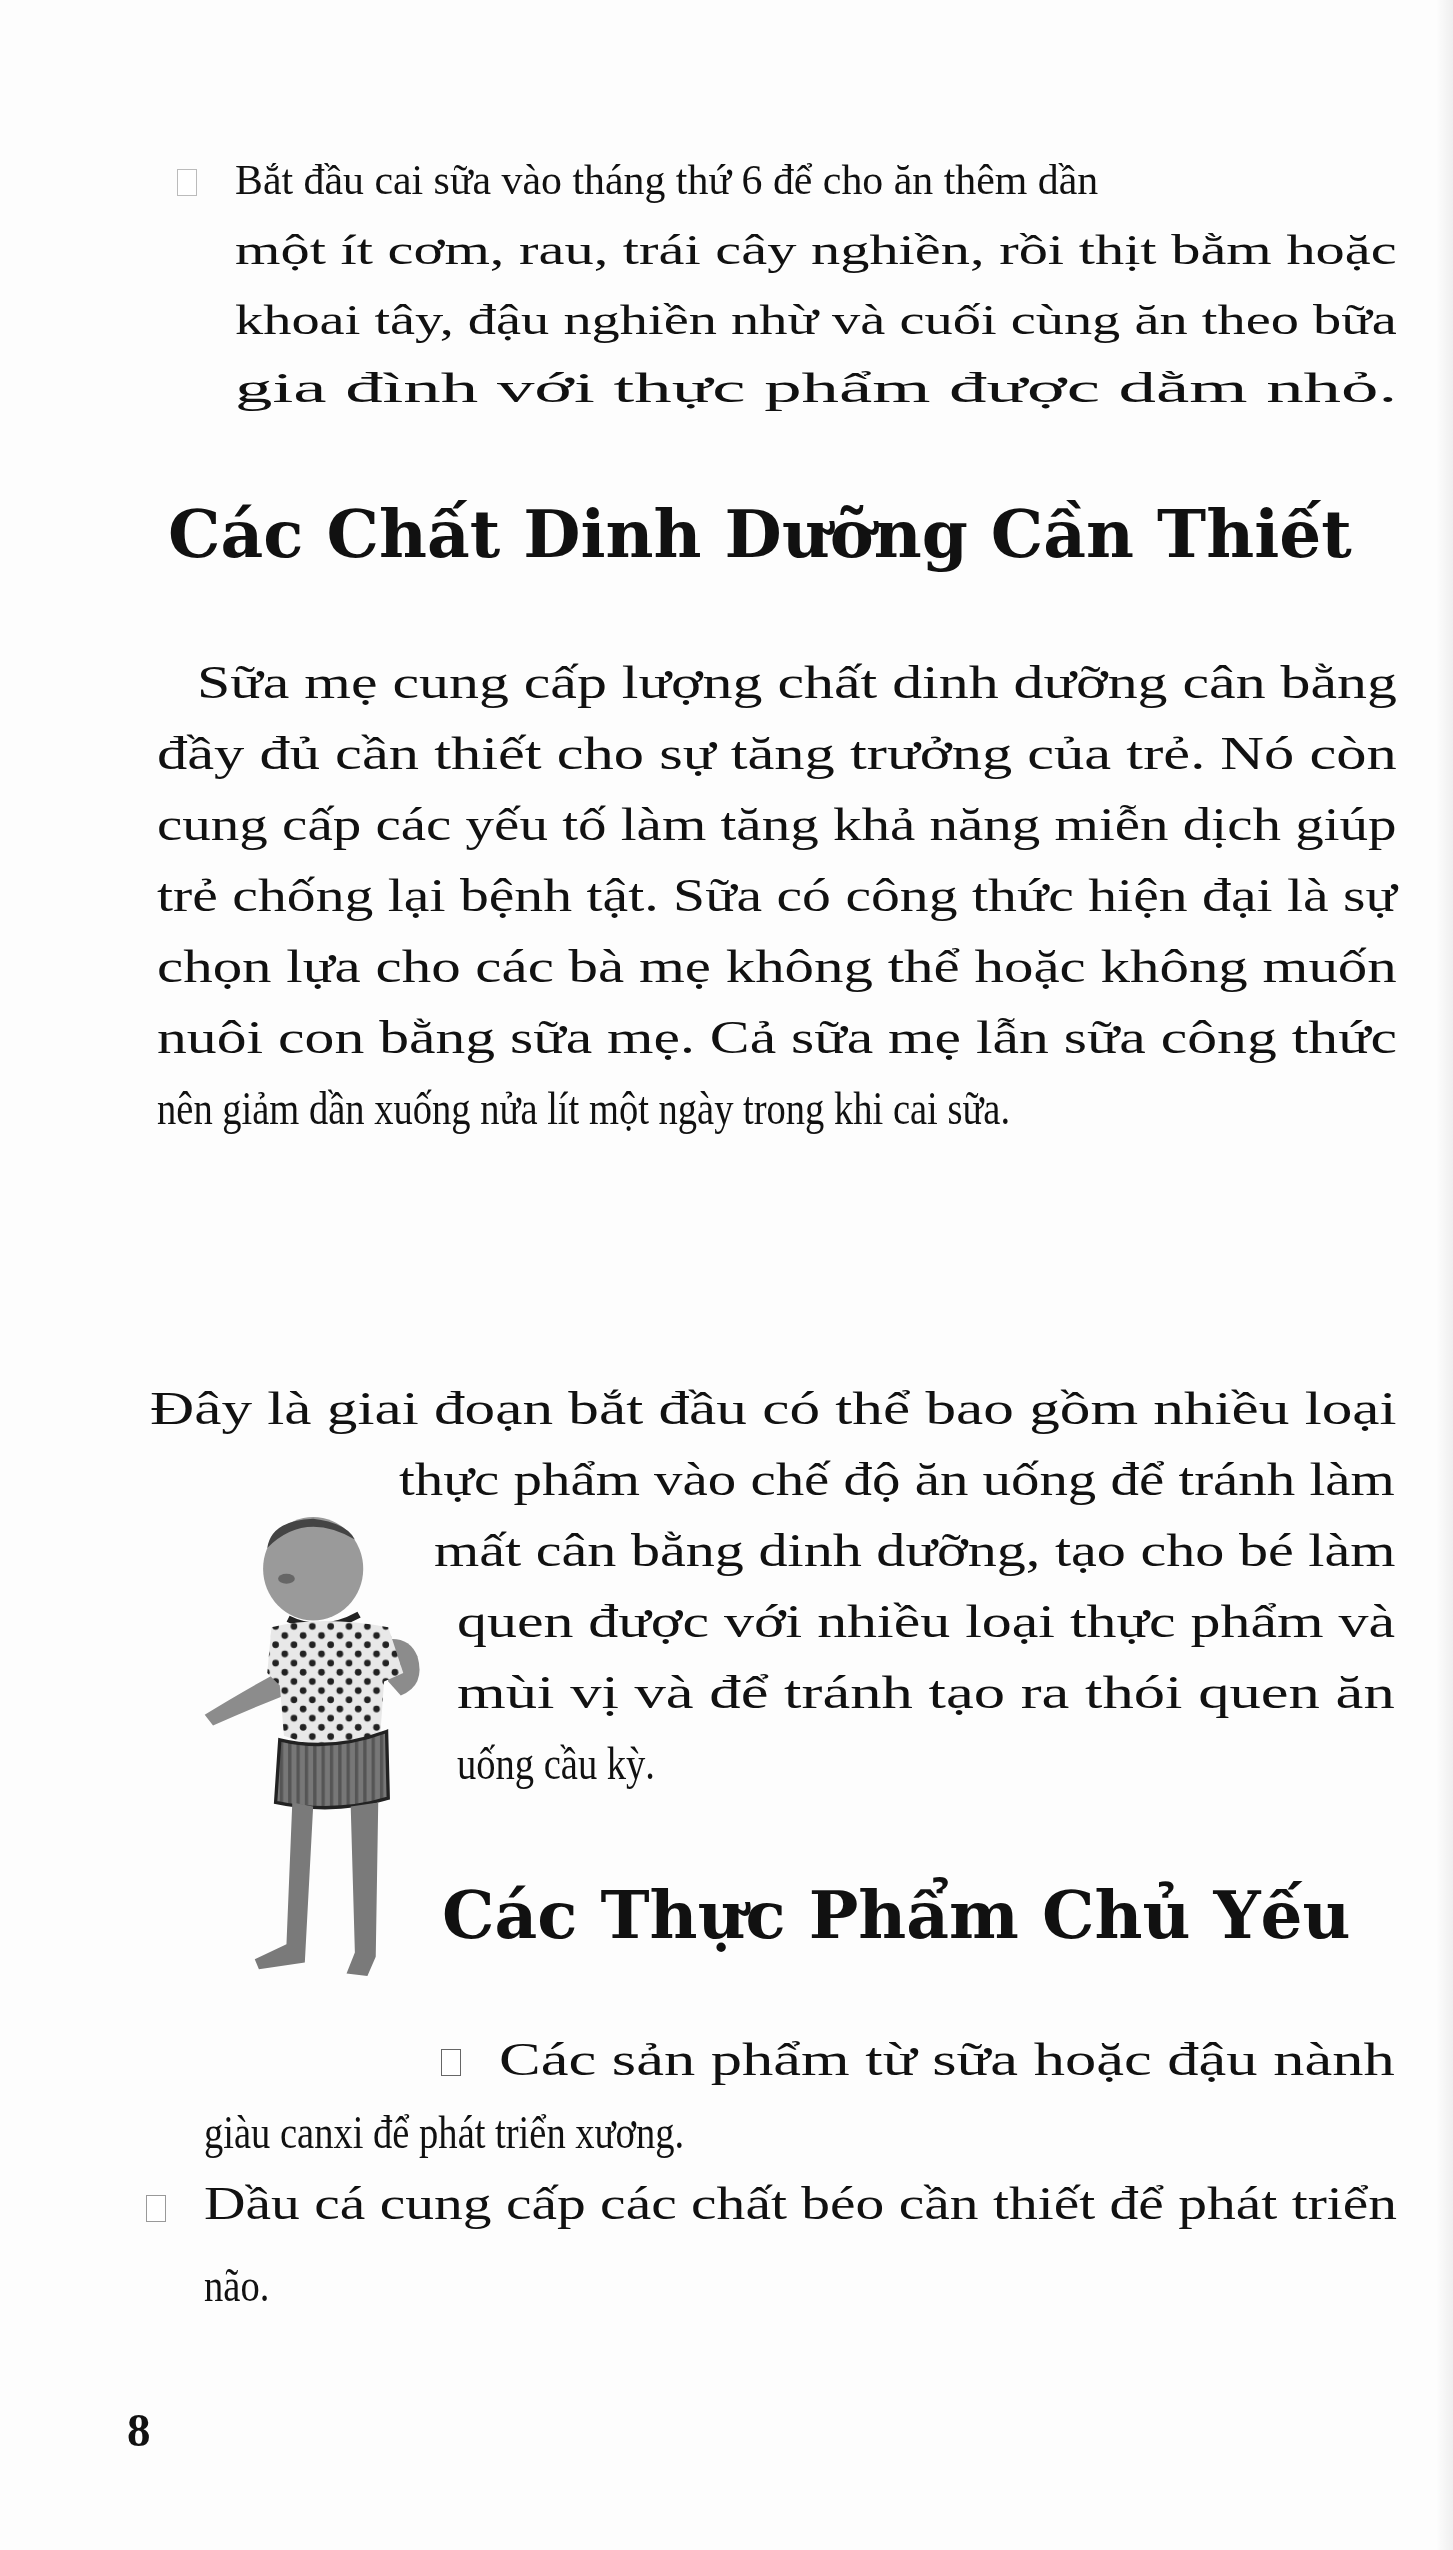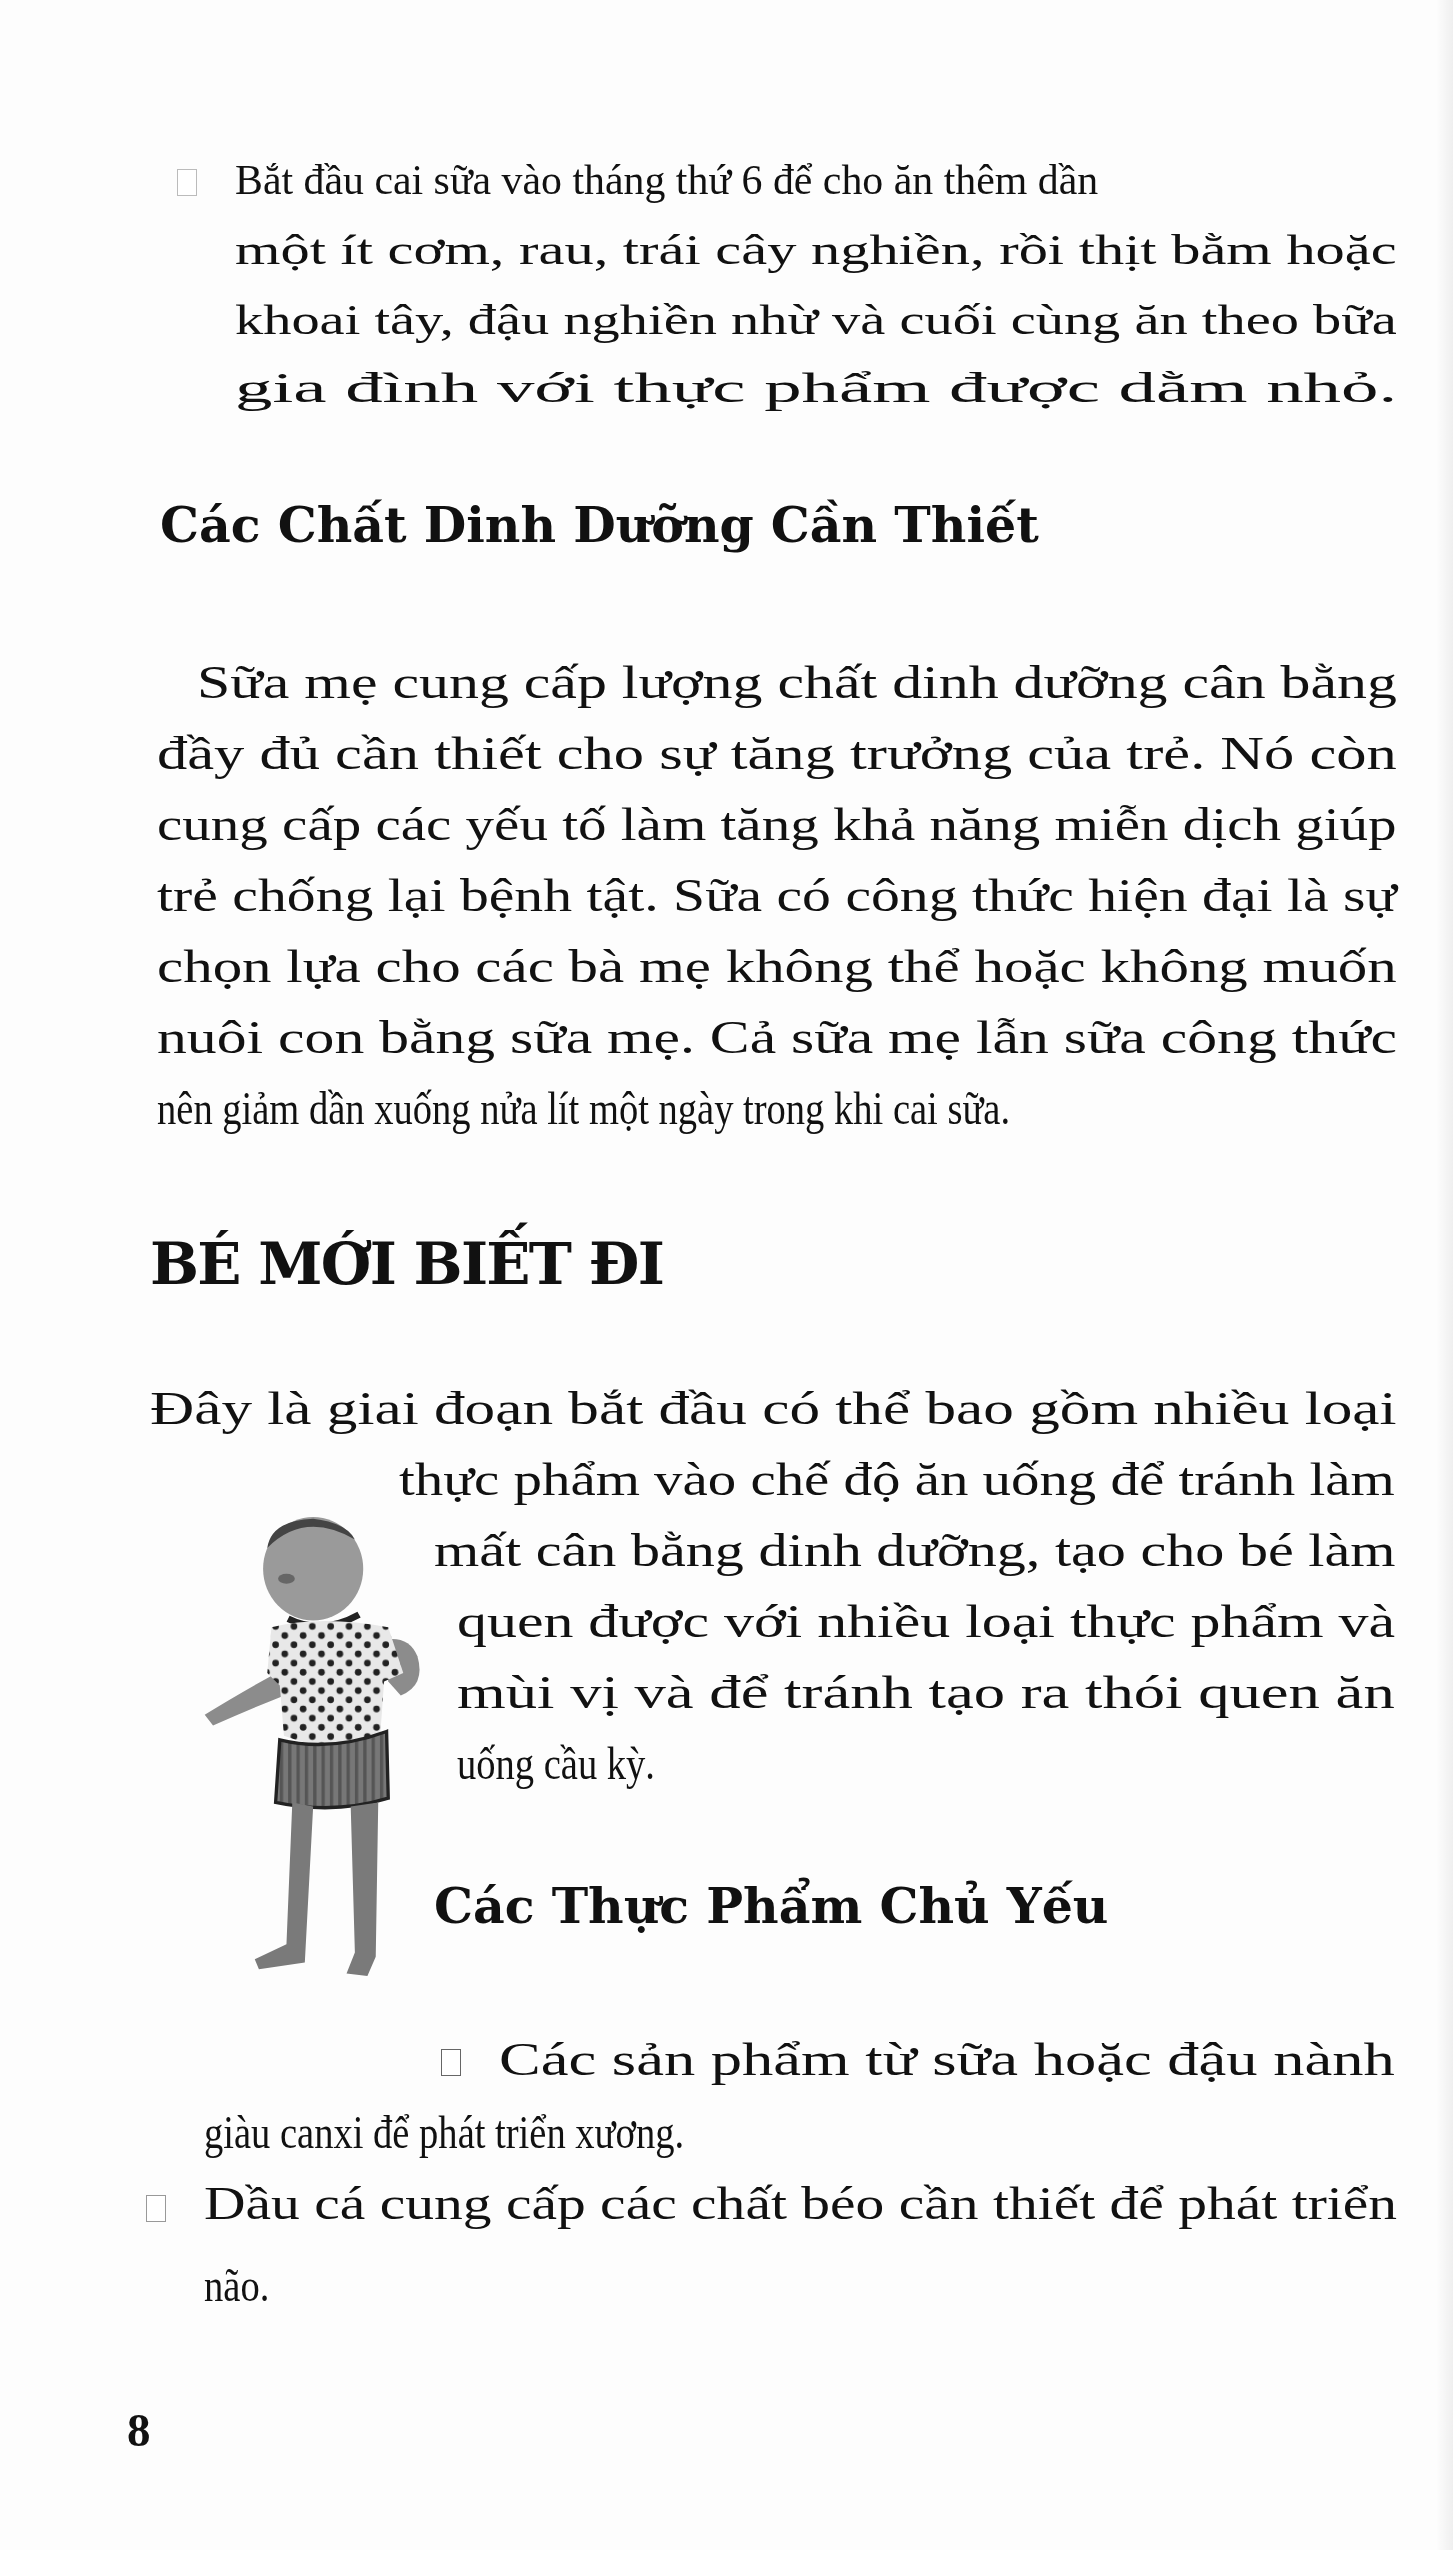--- a/index.html
+++ b/index.html
@@ -7,21 +7,21 @@
     width: 1454px; height: 2550px; background: #fdfdfd; position: relative; overflow: hidden;
     font-family: "Liberation Serif", "DejaVu Serif", serif; color: #111;
   }
   .page { position: absolute; left: 0; top: 0; width: 1454px; height: 1928px; }
   .edge-shadow { position: absolute; right: 0; top: 0; width: 18.4px; height: 2550px;
     background: linear-gradient(to right, rgba(0,0,0,0), rgba(0,0,0,0.06)); }
   .line { position: absolute; font-size: 47px; line-height: 1; white-space: nowrap;
     transform-origin: left top; letter-spacing: 0px; }
   .justify { display: flex; justify-content: space-between; }
   .bullet-box { position: absolute; width: 18.4px; height: 25px; border: 1.7px solid #888; background: #fff; }
-  .h2 { position: absolute; font-family: "DejaVu Serif", serif; font-weight: bold; font-size: 49px; line-height: 1; white-space: nowrap; }
+  .h2 { position: absolute; font-family: "DejaVu Serif", serif; font-weight: bold; font-size: 66px; line-height: 1; white-space: nowrap; margin-left: 8px; }
   .h1 { position: absolute; font-family: "DejaVu Serif", serif; font-weight: bold; font-size: 58px; line-height: 1; white-space: nowrap; letter-spacing: -1.7px; }
   .pageno { position: absolute; font-size: 47px; font-weight: bold; }
   .photo { position: absolute; left: 188px; top: 1502px; width: 267px; height: 534px; }
 </style>
 </head>
 <body>
 
 <div class="page">
   <div class="edge-shadow"></div>
 
@@ -42,21 +42,20 @@
   <div class="h2" style="left:160px; top:501px;">Các Chất Dinh Dưỡng Cần Thiết</div>
 
   <div class="line" style="left: 197px; top: 659px; transform: scaleX(1.274);">Sữa mẹ cung cấp lượng chất dinh dưỡng cân bằng</div>
   <div class="line" style="left: 157px; top: 730px; transform: scaleX(1.287);">đầy đủ cần thiết cho sự tăng trưởng của trẻ. Nó còn</div>
   <div class="line" style="left: 157px; top: 801px; transform: scaleX(1.213);">cung cấp các yếu tố làm tăng khả năng miễn dịch giúp</div>
   <div class="line" style="left: 157px; top: 872px; transform: scaleX(1.228);">trẻ chống lại bệnh tật. Sữa có công thức hiện đại là sự</div>
   <div class="line" style="left: 157px; top: 943px; transform: scaleX(1.254);">chọn lựa cho các bà mẹ không thể hoặc không muốn</div>
   <div class="line" style="left: 157px; top: 1014px; transform: scaleX(1.27);">nuôi con bằng sữa mẹ. Cả sữa mẹ lẫn sữa công thức</div>
   <div class="line" style="left: 157px; top: 1085px; transform: scaleX(0.82);">nên giảm dần xuống nửa lít một ngày trong khi cai sữa.</div>
 
-  <div class="h1" style="left:150px; top:1235px;">BÉ MỚI BIẾT ĐI</div>
 
   <div class="line" style="left: 150px; top: 1385px; transform: scaleX(1.303);">Đây là giai đoạn bắt đầu có thể bao gồm nhiều loại</div>
   <div class="line" style="left: 399px; top: 1456px; transform: scaleX(1.21);">thực phẩm vào chế độ ăn uống để tránh làm</div>
   <div class="line" style="left: 434px; top: 1527px; transform: scaleX(1.237);">mất cân bằng dinh dưỡng, tạo cho bé làm</div>
   <div class="line" style="left: 457px; top: 1598px; transform: scaleX(1.274);">quen được với nhiều loại thực phẩm và</div>
   <div class="line" style="left: 457px; top: 1669px; transform: scaleX(1.333);">mùi vị và để tránh tạo ra thói quen ăn</div>
   <div class="line" style="left: 457px; top: 1740px; transform: scaleX(0.82);">uống cầu kỳ.</div>
 
   <svg class="photo" viewBox="0 0 320 640" xmlns="http://www.w3.org/2000/svg">
     <defs>

